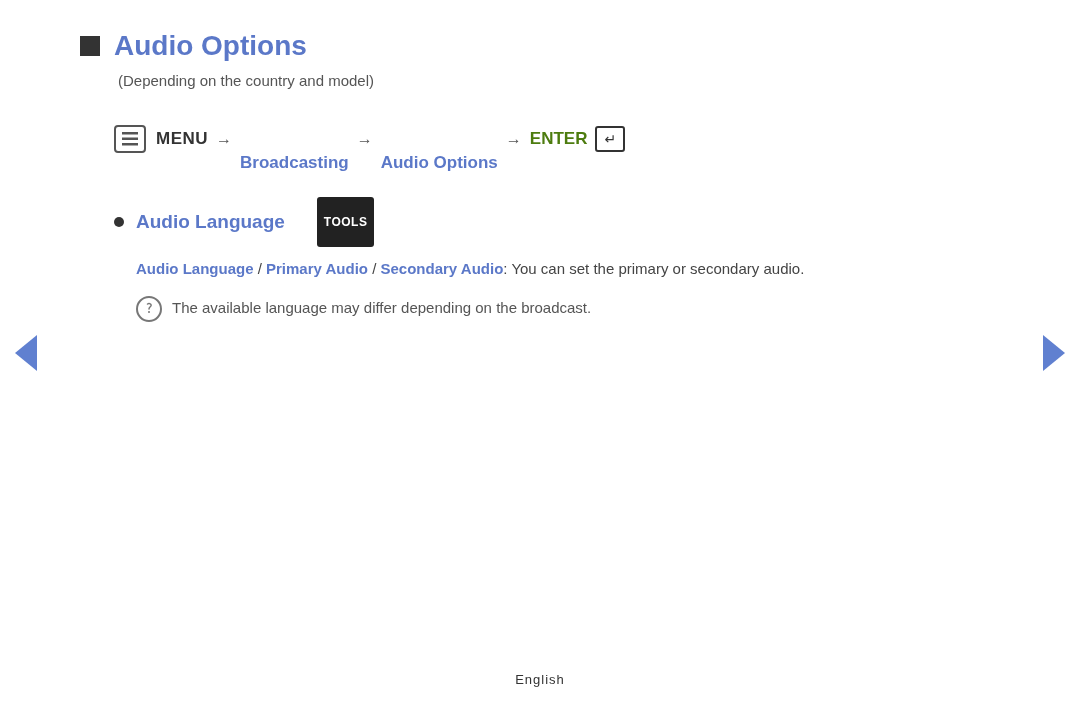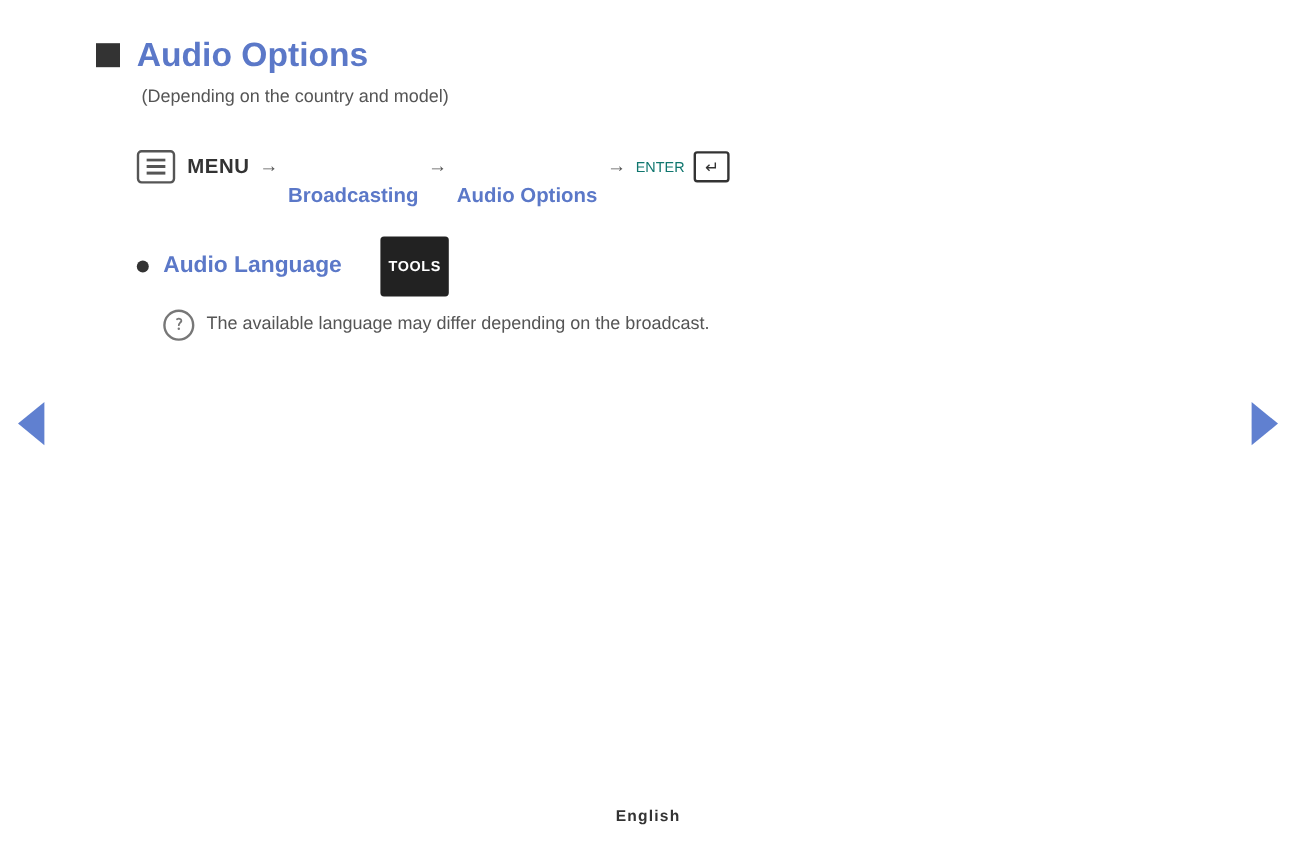--- a/index.html
+++ b/index.html
@@ -88,23 +88,23 @@
     }
 
     .breadcrumb-link {
       color: #5b78c8;
       font-weight: 600;
       font-size: 17px;
       margin-top: 48px;
     }
 
     .enter-text {
-      font-weight: 400;
-      font-size: 12px;
-      color: #0f766e;
+      font-weight: 700;
+      font-size: 17px;
+      color: #4d7c0f;
     }
 
     .enter-icon {
       display: inline-flex;
       align-items: center;
       justify-content: center;
       width: 30px;
       height: 26px;
       border: 2px solid #333;
       border-radius: 3px;
@@ -224,21 +224,21 @@
       border-left: 22px solid #6080d0;
       cursor: pointer;
     }
 
     .footer-text {
       position: absolute;
       bottom: 18px;
       left: 50%;
       transform: translateX(-50%);
       font-size: 13px;
-      font-weight: 700;
+      font-weight: 400;
       color: #333;
       letter-spacing: 1px;
     }
   </style>
 </head>
 <body>
 
 <div class="page-container">
 
   <div class="title-row">
@@ -268,20 +268,23 @@
 
   <div class="bullet-section">
 
     <div class="bullet-row">
       <div class="bullet-dot"></div>
       <span class="audio-language-title">Audio Language</span>
       <span class="tools-badge">TOOLS</span>
     </div>
 
 
+    <div class="audio-options-line">
+      <span class="audio-link">Audio Language</span><span> / </span><span class="audio-link">Primary Audio</span><span> / </span><span class="audio-link">Secondary Audio</span><span>: You can set the primary or secondary audio.</span>
+    </div>
 
     <div class="note-row">
       <div class="note-icon">
         <svg width="14" height="14" viewBox="0 0 14 14" fill="none">
           <path d="M5.5 2 Q7 1 8.5 2 Q10 3.5 8 5 Q7 6 7 7" stroke="#777" stroke-width="1.5" fill="none" stroke-linecap="round"></path>
           <circle cx="7" cy="10" r="1" fill="#777"></circle>
         </svg>
       </div>
       <p class="note-text">The available language may differ depending on the broadcast.</p>
     </div>

